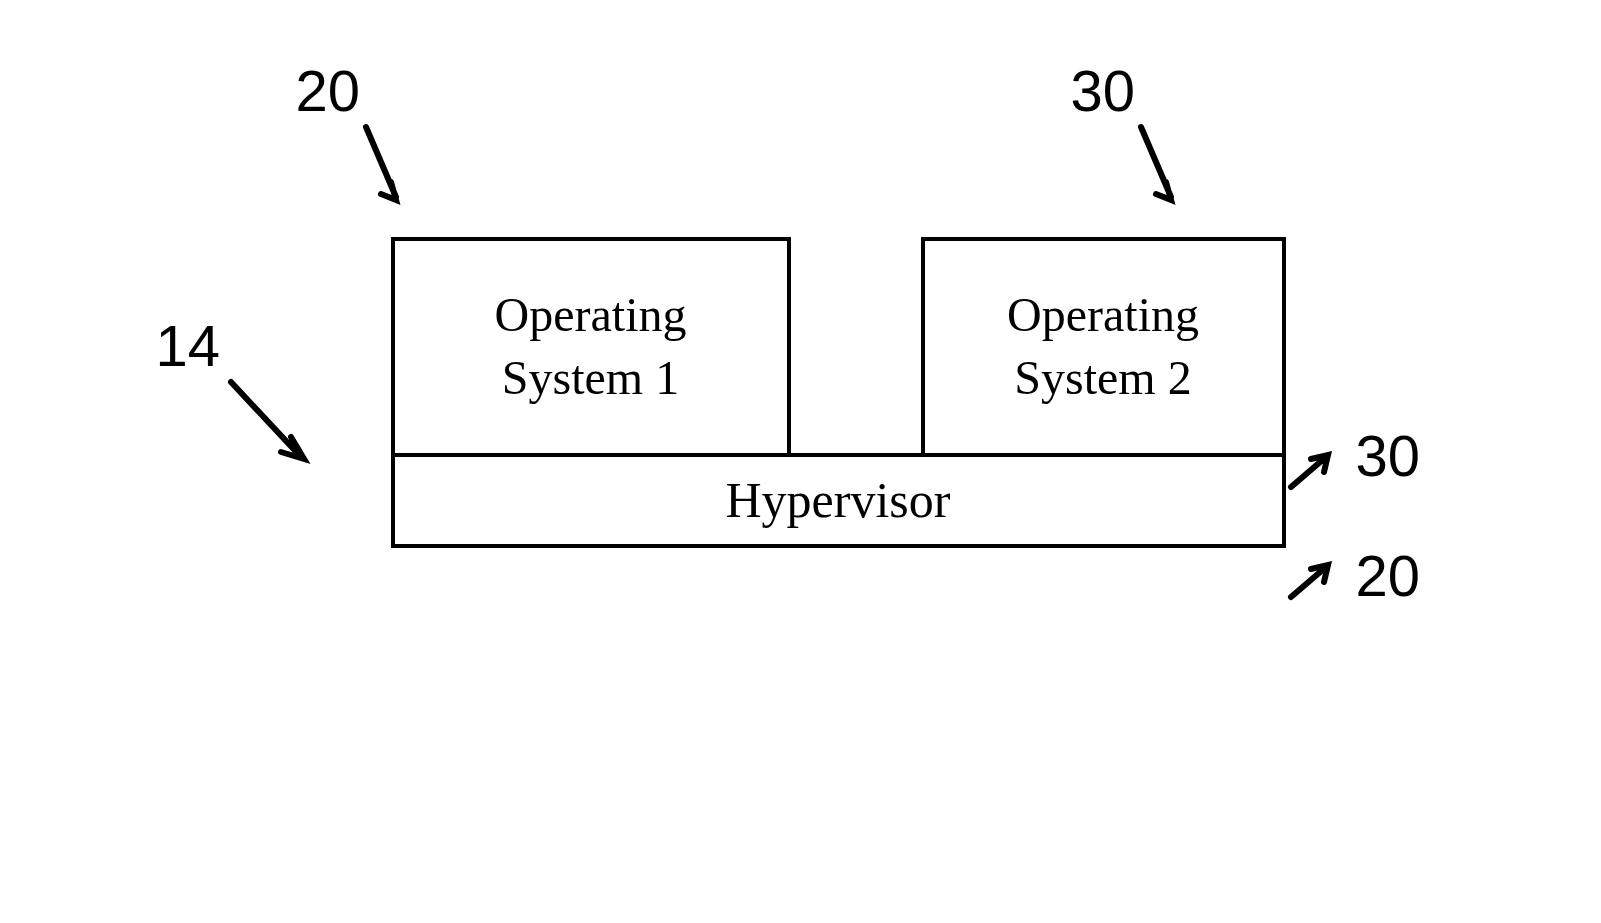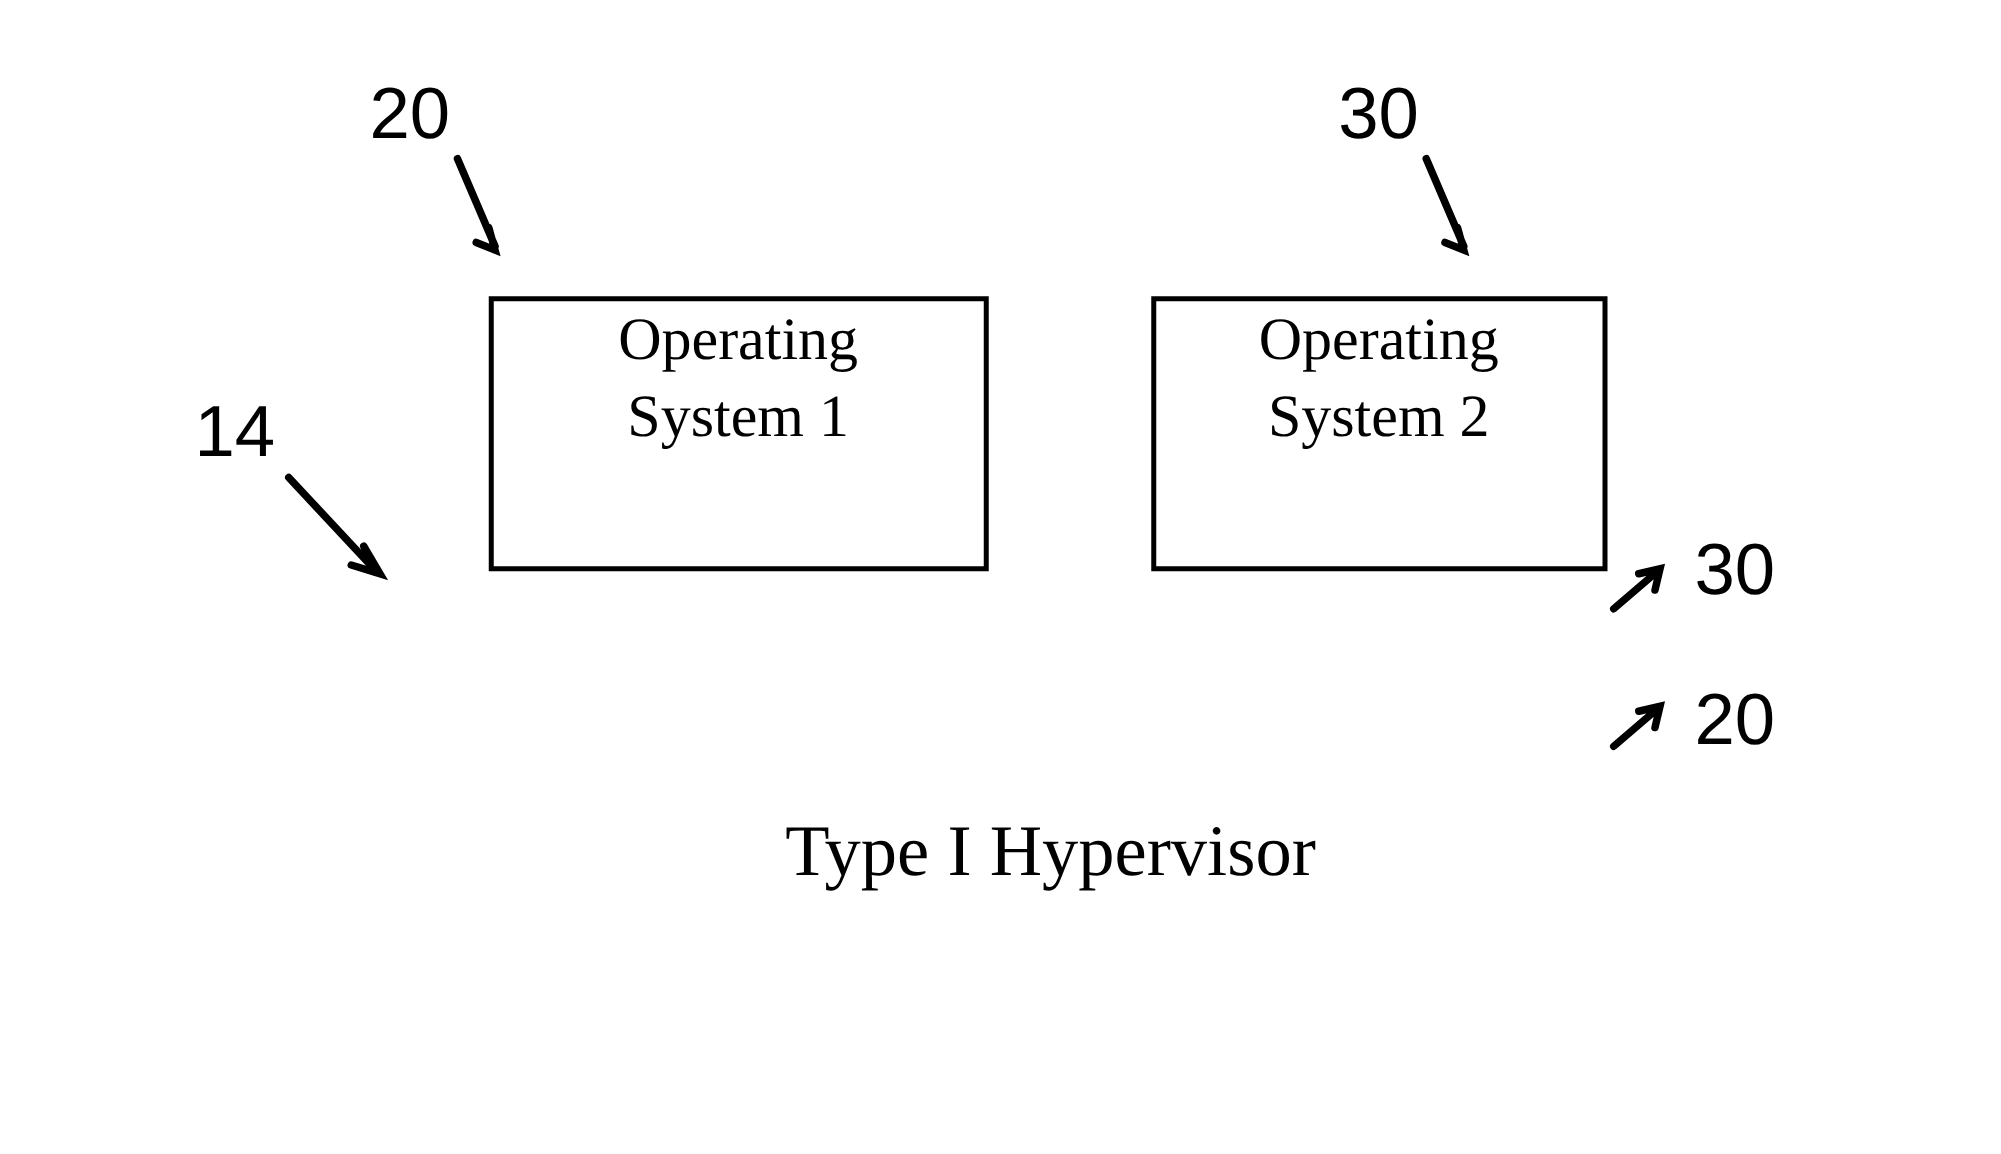--- a/index.html
+++ b/index.html
@@ -20,21 +20,21 @@
     .diagram-container {
       position: relative;
       width: 1400px;
       height: 820px;
     }
     .box {
       position: absolute;
       border: 4px solid black;
       background: white;
       display: flex;
-      align-items: flex-start;
+      align-items: center;
       justify-content: center;
       text-align: center;
       font-size: 50px;
     }
     .os-box {
       font-size: 48px;
       line-height: 1.3;
     }
     .caption {
       position: absolute;
@@ -59,25 +59,25 @@
   <div class="box os-box" style="left: 290px; top: 185px; width: 400px; height: 220px;">
     <span style="white-space: pre-line;">Operating
 System 1</span>
   </div>
 
   <div class="box os-box" style="left: 820px; top: 185px; width: 365px; height: 220px;">
     <span style="white-space: pre-line;">Operating
 System 2</span>
   </div>
 
+  <div class="box" style="left: 290px; top: 401px; width: 895px; height: 95px;">
+    <span>Hypervisor</span>
+  </div>
 
 
-  <div class="caption" style="left: 430px; top: 595px; width: 620px;">
-    <span>Type I Hypervisor</span>
-  </div>
 
   <div class="annotation" style="left: 195px; top: 5px;">
     <span>20</span>
   </div>
   <svg class="arrow" style="left: 240px; top: 70px; width: 80px; height: 110px;">
     <path d="M 25 5 L 55 75 M 50 60 L 55 78 L 40 72" stroke="black" stroke-width="6" fill="none" stroke-linecap="round"></path>
   </svg>
 
   <div class="annotation" style="left: 970px; top: 5px;">
     <span>30</span>

